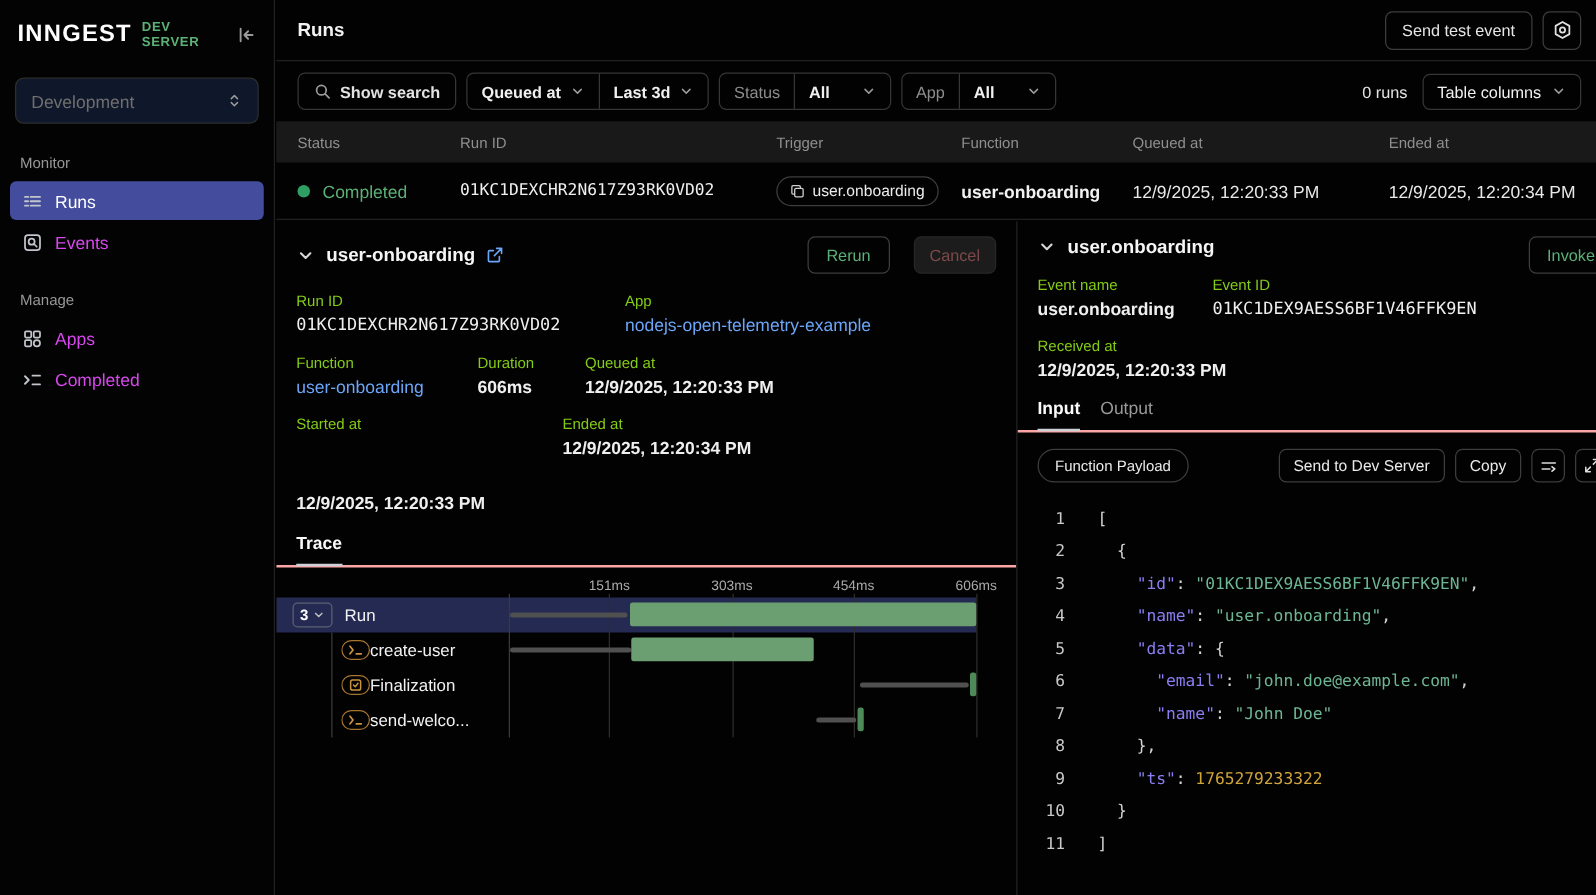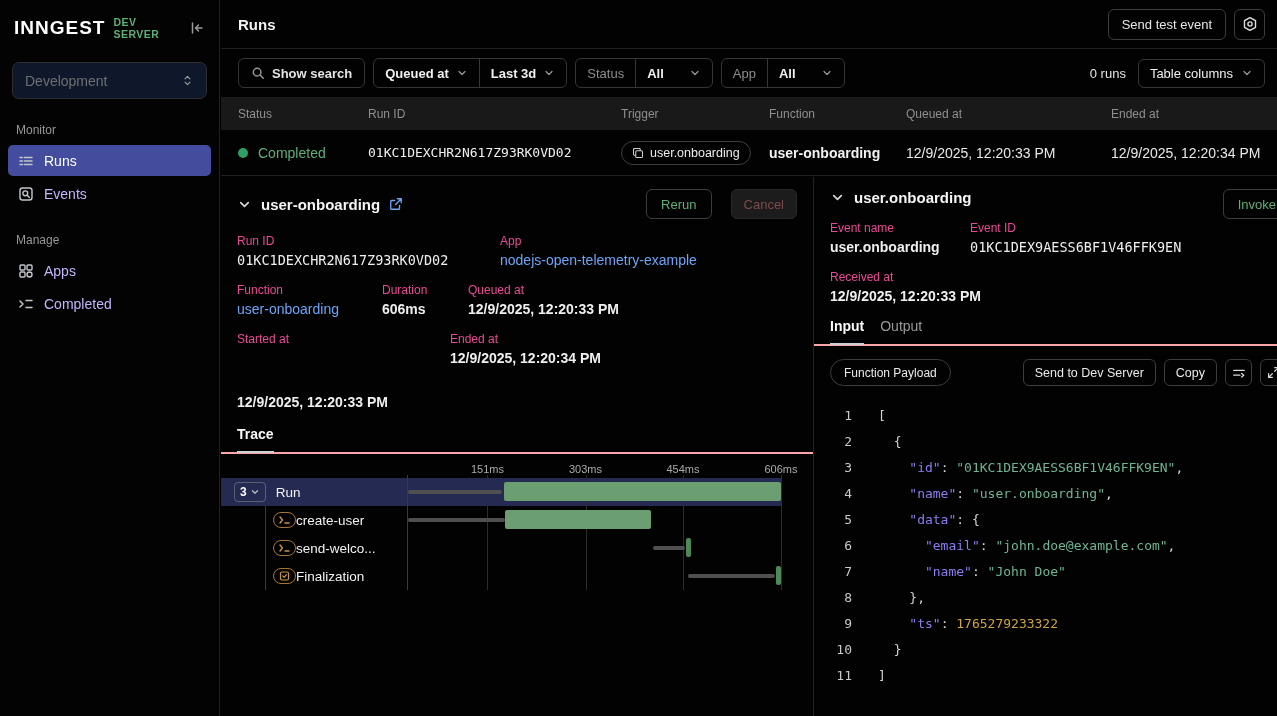--- a/index.html
+++ b/index.html
@@ -11,21 +11,21 @@
   
   .sidebar{position:absolute;left:0;top:0;width:220px;height:716px;background:#030303;border-right:1px solid #202020;}
   .logo-row{height:56px;display:flex;align-items:center;padding:0 14px;gap:8px;}
   .logo-text{font-size:19px;font-weight:800;letter-spacing:1px;color:#fff;}
   .logo-badge{font-size:10.5px;font-weight:700;letter-spacing:.5px;color:var(--green,#5cb176);}
   .collapse-btn{margin-left:auto;color:#9a9a9a;cursor:pointer;}
   .env-select{margin:6px 12px 0;height:37px;border-radius:7px;background:#0f172a;border:1px solid #2e2e2e;
               color:#6f6f6f;display:flex;align-items:center;justify-content:space-between;padding:0 12px;font-size:14px;}
   .nav-section-label{margin:24px 16px 8px;font-size:12px;color:#979797;}
   .nav-item{margin:2px 8px;height:31px;border-radius:5px;display:flex;align-items:center;gap:10px;
-            padding:0 10px;font-size:14px;color:#c4b5fd;cursor:pointer;}
+            padding:0 10px;font-size:14px;color:#d946ef;cursor:pointer;}
   .nav-item.active{background:var(--nav-active,#434c9d);color:#fff;}
   .nav-icon{width:16px;height:16px;color:#c2c5cc;flex:none;}
 
   
   .main{position:absolute;left:221px;top:0;right:0;bottom:0;}
   .topbar{height:49px;border-bottom:1px solid #202020;display:flex;align-items:center;padding:0 12px 0 17px;}
   .page-title{font-size:15px;font-weight:600;color:#f2f2f2;}
   .topbar-right{margin-left:auto;display:flex;align-items:center;gap:8px;}
   .btn{border:1px solid #3d3d3d;background:transparent;color:#e6e6e6;border-radius:6px;font-size:13px;
        display:flex;align-items:center;justify-content:center;cursor:pointer;font-family:Liberation Sans, sans-serif;}
@@ -69,21 +69,21 @@
   .p-head{display:flex;align-items:center;gap:9px;padding:12px 16px 0;position:relative;}
   .chev-btn{color:#d6d6d6;cursor:pointer;}
   .p-title{font-size:15px;font-weight:600;color:#f5f5f5;}
   .ext-link{color:var(--link,#6ba6f9);cursor:pointer;}
   .rerun-btn{margin-left:auto;height:30px;padding:0 14px;color:var(--green,#5cb176);font-weight:500;}
   .cancel-btn{height:30px;padding:0 12px;background:#1c1c1c;border:1px solid #272727;color:#7c4a4a;margin-left:10px;}
   .invoke-btn{position:absolute;right:-14px;top:12px;height:30px;padding:0 14px;color:var(--green,#5cb176);font-weight:500;}
 
   .frow{display:flex;padding:0 16px;margin-top:15px;}
   .fcol{display:flex;flex-direction:column;gap:4px;}
-  .flabel{font-size:12px;color:#ec4899;}
+  .flabel{font-size:12px;color:#84cc16;}
   .fvalue{font-size:14px;font-weight:700;color:#efefef;}
   .fvalue.vmono{font-family:"DejaVu Sans Mono",monospace;font-weight:500;font-size:13.5px;}
   .fvalue.vlink{color:var(--link,#6ba6f9);font-weight:400;cursor:pointer;}
   .w263{width:263px;flex:none;}.w145{width:145px;flex:none;}.w86{width:86px;flex:none;}
   .w213{width:213px;flex:none;gap:48px;}.w140{width:140px;flex:none;}
 
   .tabbar{margin-top:16px;padding:0 16px;border-bottom:2px solid #fca5a5;display:flex;gap:16px;text-align:center;}
   .tab{padding-bottom:9px;font-size:14px;color:#9a9a9a;cursor:pointer;}
   .tab.active{color:#fafafa;font-weight:600;border-bottom:2px solid #ccd1d7;margin-bottom:-1px;}
 
@@ -415,45 +415,45 @@
                 <div class="wf-chartzone">
                   <div class="queue-line" style="left: 18.066px; width: 96.7822px;"></div>
                   <div class="span-bar" style="left: 114.848px; width: 146.464px;"></div>
                 </div>
               </div>
               <div class="wf-row step">
                 <div class="wf-labelzone">
                   <span class="step-icon">
                     <svg width="23" height="16" viewBox="0 0 23 16" fill="none">
                       <rect x="0.5" y="0.5" width="22" height="15" rx="7.5" stroke="#a5742e"></rect>
-                      <path d="M7 5l2.4 3L7 11" stroke="#c9943f" stroke-width="1.4" stroke-linecap="round" stroke-linejoin="round"></path>
-                      <path d="M12 11h4" stroke="#c9943f" stroke-width="1.4" stroke-linecap="round"></path>
+                      <rect x="7.5" y="4" width="8" height="8" rx="1.5" stroke="#c9943f" stroke-width="1.2"></rect>
+                      <path d="M9.8 8l1.4 1.4 2.2-2.8" stroke="#c9943f" stroke-width="1.2" stroke-linecap="round" stroke-linejoin="round"></path>
                     </svg>
                   </span>
-                  <span class="wf-row-label">send-welco...</span>
+                  <span class="wf-row-label">Finalization</span>
                 </div>
                 <div class="wf-chartzone">
-                  <div class="queue-line" style="left: 263.248px; width: 31.6155px;"></div>
-                  <div class="span-bar marker" style="left: 295.508px; width: 5.16172px;"></div>
+                  <div class="queue-line" style="left: 298.089px; width: 87.104px;"></div>
+                  <div class="span-bar marker" style="left: 385.838px; width: 5.16172px;"></div>
                 </div>
               </div>
               <div class="wf-row step">
                 <div class="wf-labelzone">
                   <span class="step-icon">
                     <svg width="23" height="16" viewBox="0 0 23 16" fill="none">
                       <rect x="0.5" y="0.5" width="22" height="15" rx="7.5" stroke="#a5742e"></rect>
-                      <rect x="7.5" y="4" width="8" height="8" rx="1.5" stroke="#c9943f" stroke-width="1.2"></rect>
-                      <path d="M9.8 8l1.4 1.4 2.2-2.8" stroke="#c9943f" stroke-width="1.2" stroke-linecap="round" stroke-linejoin="round"></path>
+                      <path d="M7 5l2.4 3L7 11" stroke="#c9943f" stroke-width="1.4" stroke-linecap="round" stroke-linejoin="round"></path>
+                      <path d="M12 11h4" stroke="#c9943f" stroke-width="1.4" stroke-linecap="round"></path>
                     </svg>
                   </span>
-                  <span class="wf-row-label">Finalization</span>
+                  <span class="wf-row-label">send-welco...</span>
                 </div>
                 <div class="wf-chartzone">
-                  <div class="queue-line" style="left: 298.089px; width: 87.104px;"></div>
-                  <div class="span-bar marker" style="left: 385.838px; width: 5.16172px;"></div>
+                  <div class="queue-line" style="left: 263.248px; width: 31.6155px;"></div>
+                  <div class="span-bar marker" style="left: 295.508px; width: 5.16172px;"></div>
                 </div>
               </div>
             </div>
         </div>
       </div>
 
       <div class="panel-divider"></div>
 
       <div class="right-panel">
         <div class="p-head">

